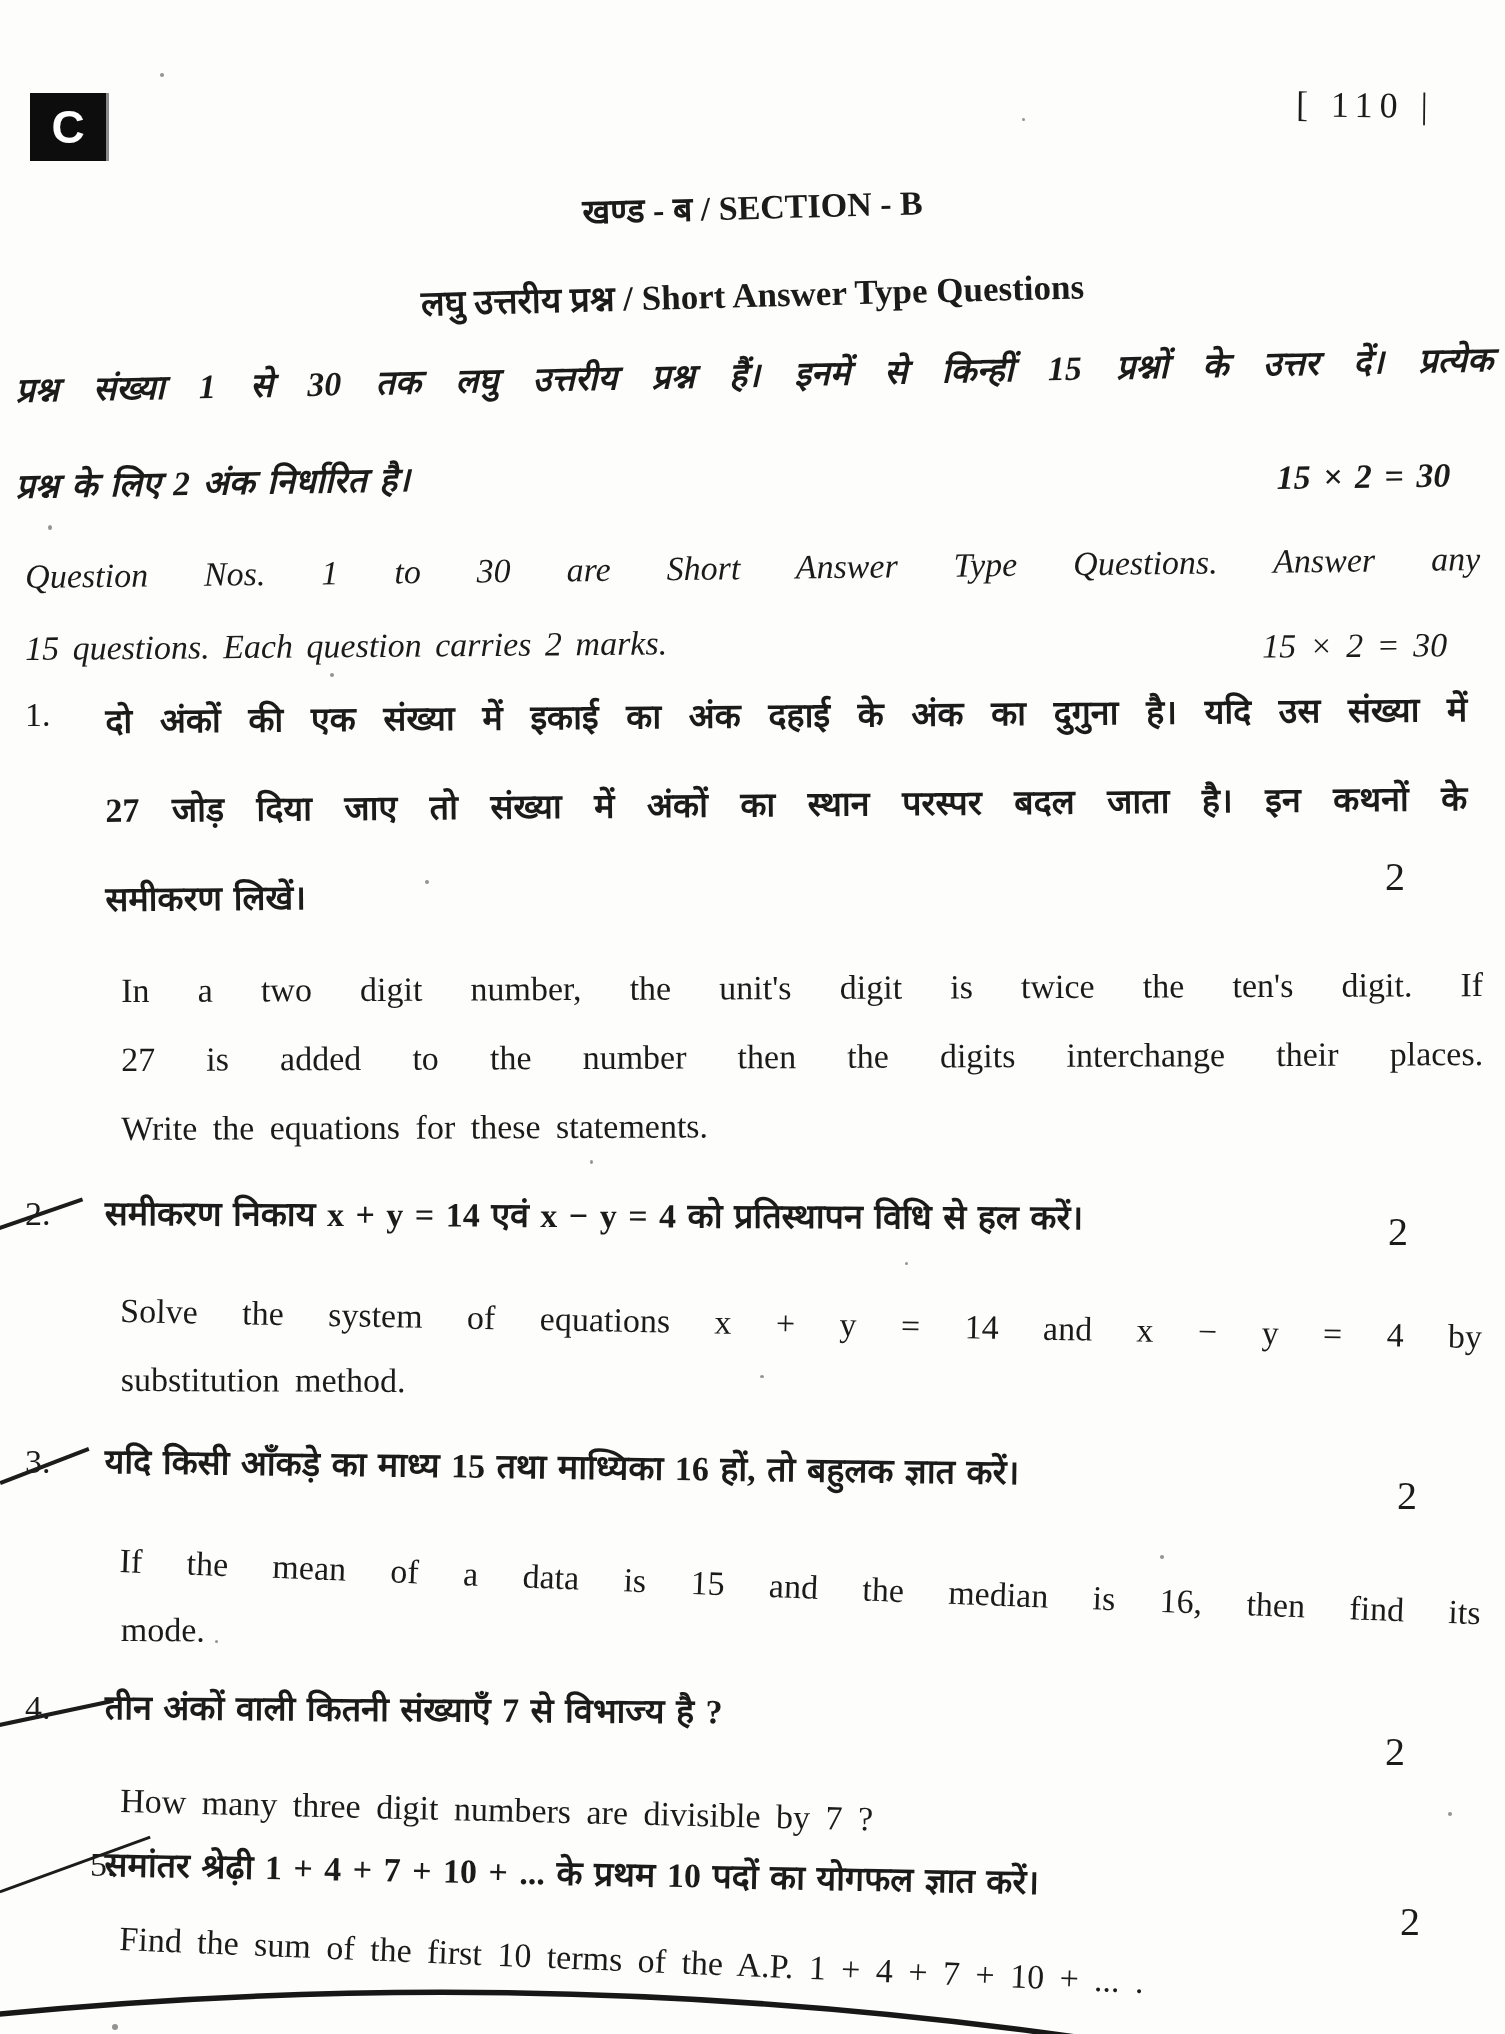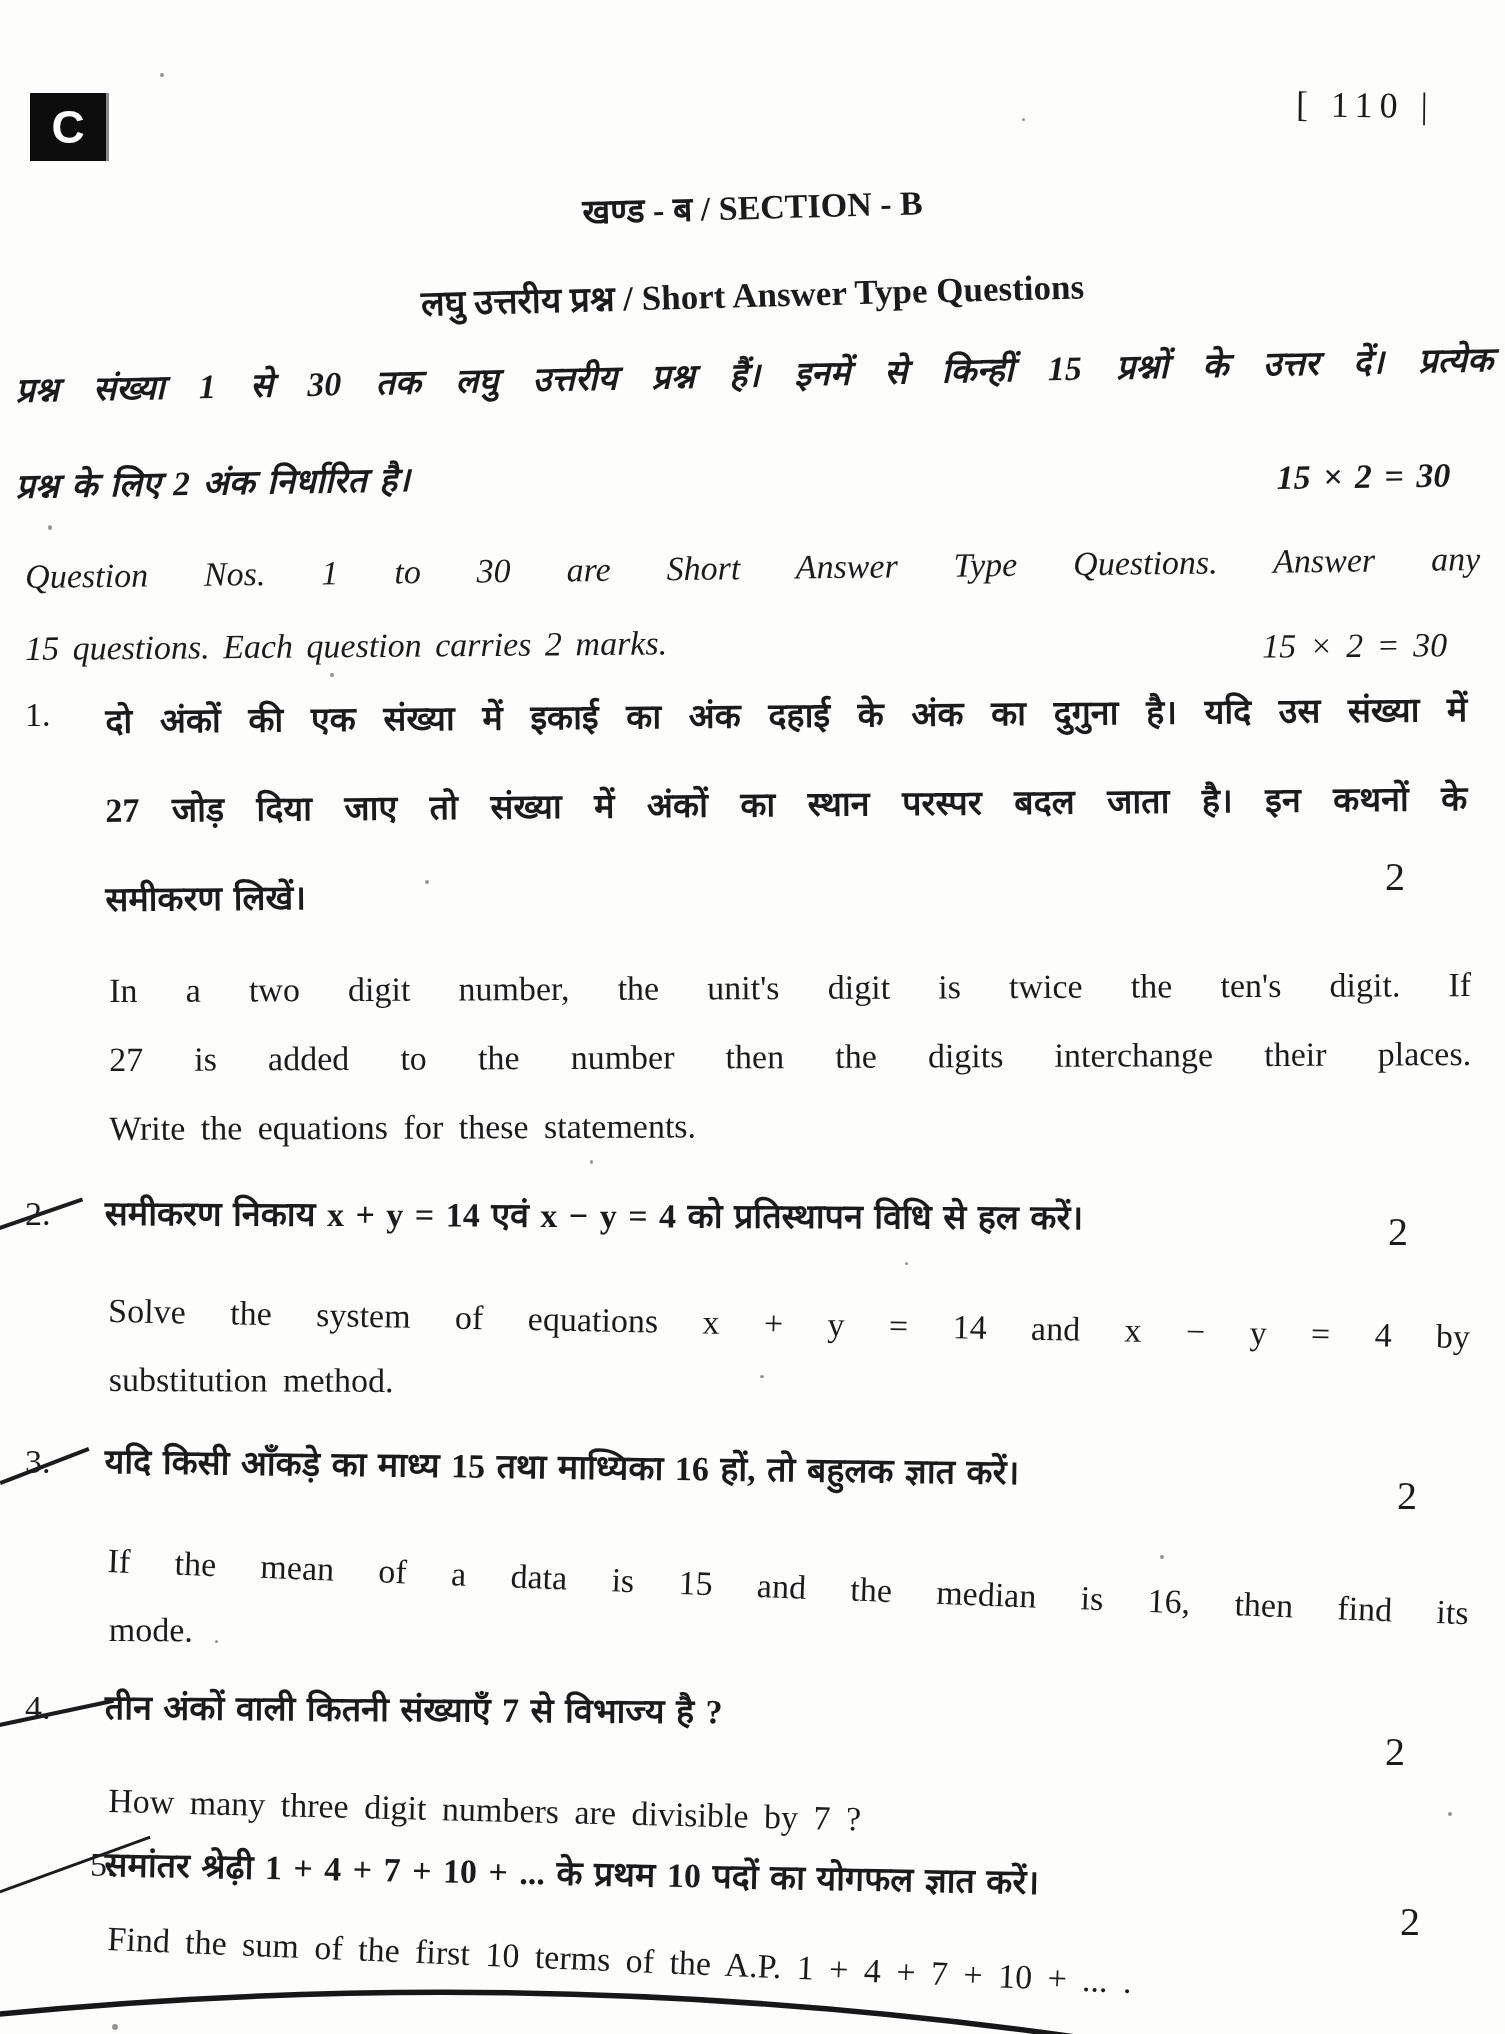--- a/index.html
+++ b/index.html
@@ -47,21 +47,21 @@
   .i-hi-m{left:1205px;top:460px;width:245px;text-align:right;transform:rotate(-0.8deg);}
   .i-en-1{left:25px;top:558px;width:1455px;transform:rotate(-0.7deg);}
   .i-en-2{left:25px;top:630px;transform:rotate(-0.5deg);}
   .i-en-m{left:1205px;top:628px;width:242px;text-align:right;transform:rotate(-0.4deg);}
   
   .question{position:absolute;left:25px;width:1460px;}
   .qnum{
     position:absolute;left:0;top:0;font-size:34px;line-height:48px;
   }
   .qtext{position:absolute;left:80px;top:0;width:1362px;}
-  .etext{position:absolute;left:84px;width:1362px;}
+  .etext{position:absolute;left:96px;width:1362px;}
   .hi{font-size:34px;line-height:48px;font-weight:600;word-spacing:3px;transform-origin:left top;}
   .en{font-size:34px;line-height:69px;word-spacing:7px;transform-origin:left top;}
   .qmarks{position:absolute;font-size:40px;}
   
   .q1{top:677px;}
   .q1 .hi{line-height:89px;}
   .q1 .qnum{top:14px;}
   .q1 .hi{transform:rotate(-0.5deg);}
   .q1 .en{transform:rotate(-0.25deg);}
   .q1 .etext{top:279px;}

